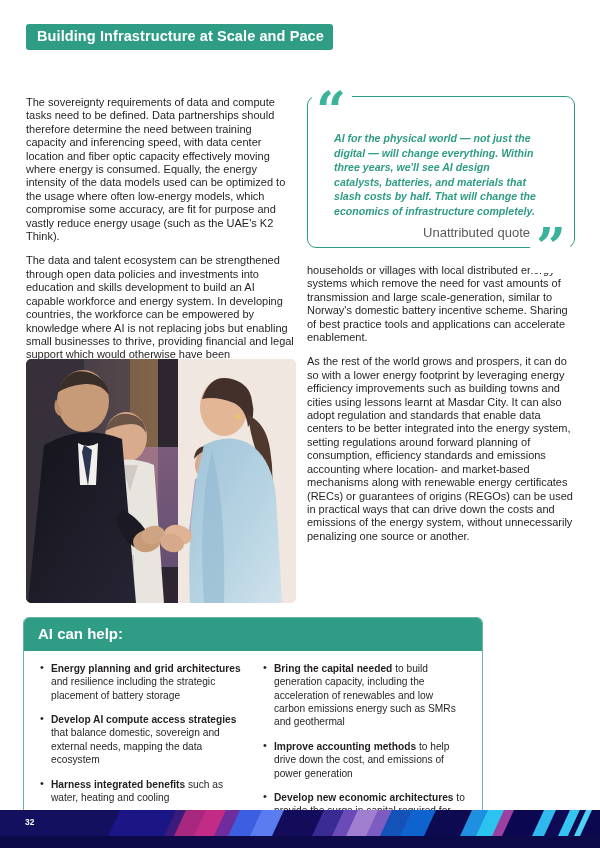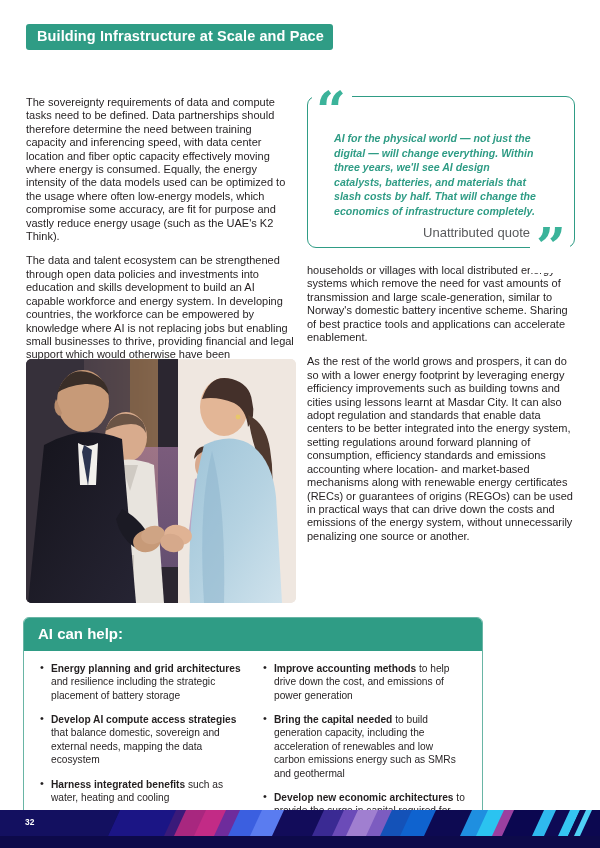--- a/index.html
+++ b/index.html
@@ -300,22 +300,22 @@
     <div class="helpbox-body">
       <div class="help-col">
         <ul class="bullets" id="left-bullets">
             <li><b>Energy planning and grid architectures</b><span> and resilience including the strategic placement of battery storage</span></li>
             <li><b>Develop AI compute access strategies</b><span> that balance domestic, sovereign and external needs, mapping the data ecosystem</span></li>
             <li><b>Harness integrated benefits</b><span> such as water, heating and cooling</span></li>
           </ul>
       </div>
       <div class="help-col">
         <ul class="bullets" id="right-bullets">
+            <li><b>Bring the capital needed</b><span> to build generation capacity, including the acceleration of renewables and low carbon emissions energy such as SMRs and geothermal</span></li>
             <li><b>Improve accounting methods</b><span> to help drive down the cost, and emissions of power generation</span></li>
-            <li><b>Bring the capital needed</b><span> to build generation capacity, including the acceleration of renewables and low carbon emissions energy such as SMRs and geothermal</span></li>
             <li><b>Develop new economic architectures</b><span> to provide the surge in capital required for the Intelligence Age</span></li>
           </ul>
       </div>
     </div>
   </div>
 
   <div class="footer">
     <svg width="600" height="26" viewBox="0 0 600 26" xmlns="http://www.w3.org/2000/svg" aria-hidden="true">
       <defs>
         <linearGradient id="f1" x1="0" y1="0" x2="1" y2="0">

